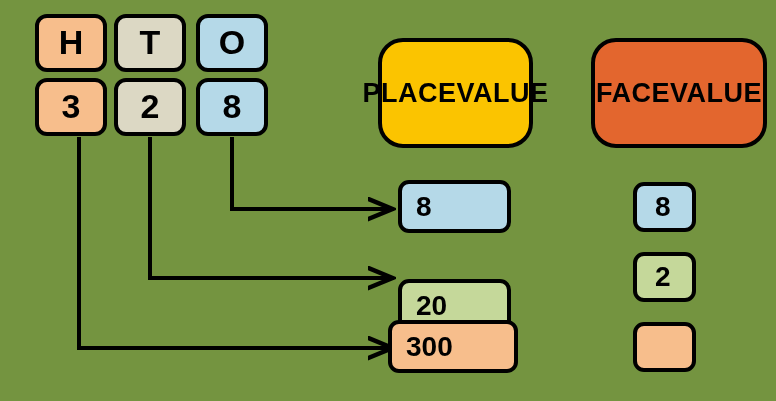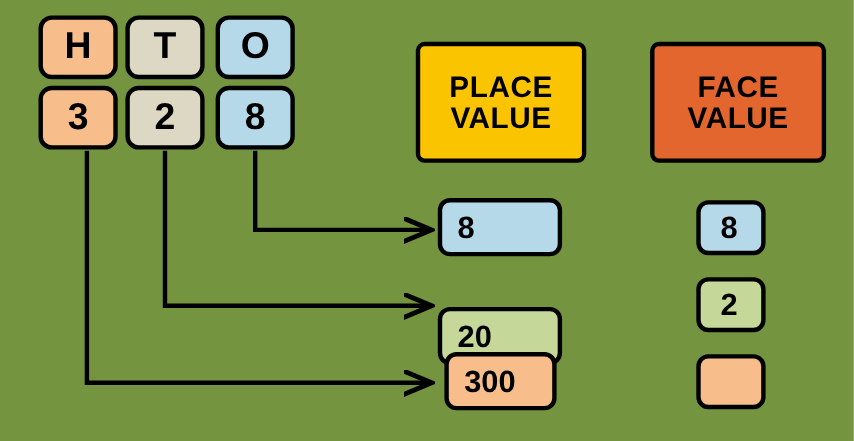--- a/index.html
+++ b/index.html
@@ -45,22 +45,22 @@
     height: 58px;
     font-size: 34px;
     border-radius: 12px;
   }
   .tile.row2 {
     height: 58px;
   }
   
   .header-card {
     font-size: 27px;
-    border-radius: 8px;
-    flex-direction: column;
+    border-radius: 25px;
+    flex-direction: row;
     letter-spacing: 0.5px;
   }
   .header-card .line {
     display: block;
   }
   
   .value-box {
     justify-content: flex-start;
     padding-left: 14px;
     font-size: 28px;
@@ -116,32 +116,32 @@
     <span>2</span>
   </div>
   <div class="box tile row2 c-blue" style="left:196px; top:78px;">
     <span>8</span>
   </div>
 
   <div class="box header-card c-yellow" style="left:378px; top:38px; width:155px; height:110px;">
     <span class="line">PLACE</span>
     <span class="line">VALUE</span>
   </div>
-  <div class="box header-card c-red" style="left:591px; top:38px; width:160px; height:110px;">
+  <div class="box header-card c-red" style="left:591px; top:38px; width:176px; height:110px;">
     <span class="line">FACE</span>
     <span class="line">VALUE</span>
   </div>
 
   <div class="box value-box c-blue" style="left:398px; top:180px; width:113px; height:53px;">
     <span>8</span>
   </div>
   <div class="box value-box c-green" style="left:398px; top:250px; width:113px; height:53px;margin-top:29px;">
     <span>20</span>
   </div>
-  <div class="box value-box c-orange" style="left:404px; top:320px; width:102px; height:53px;">
+  <div class="box value-box c-orange" style="left:388px; top:320px; width:130px; height:53px;">
     <span>300</span>
   </div>
 
   <div class="box face-box c-blue" style="left:633px; top:182px; width:63px; height:50px;">
     <span>8</span>
   </div>
   <div class="box face-box c-green" style="left:633px; top:252px; width:63px; height:50px;">
     <span>2</span>
   </div>
   <div class="box face-box c-orange" style="left:633px; top:322px; width:63px; height:50px;">

